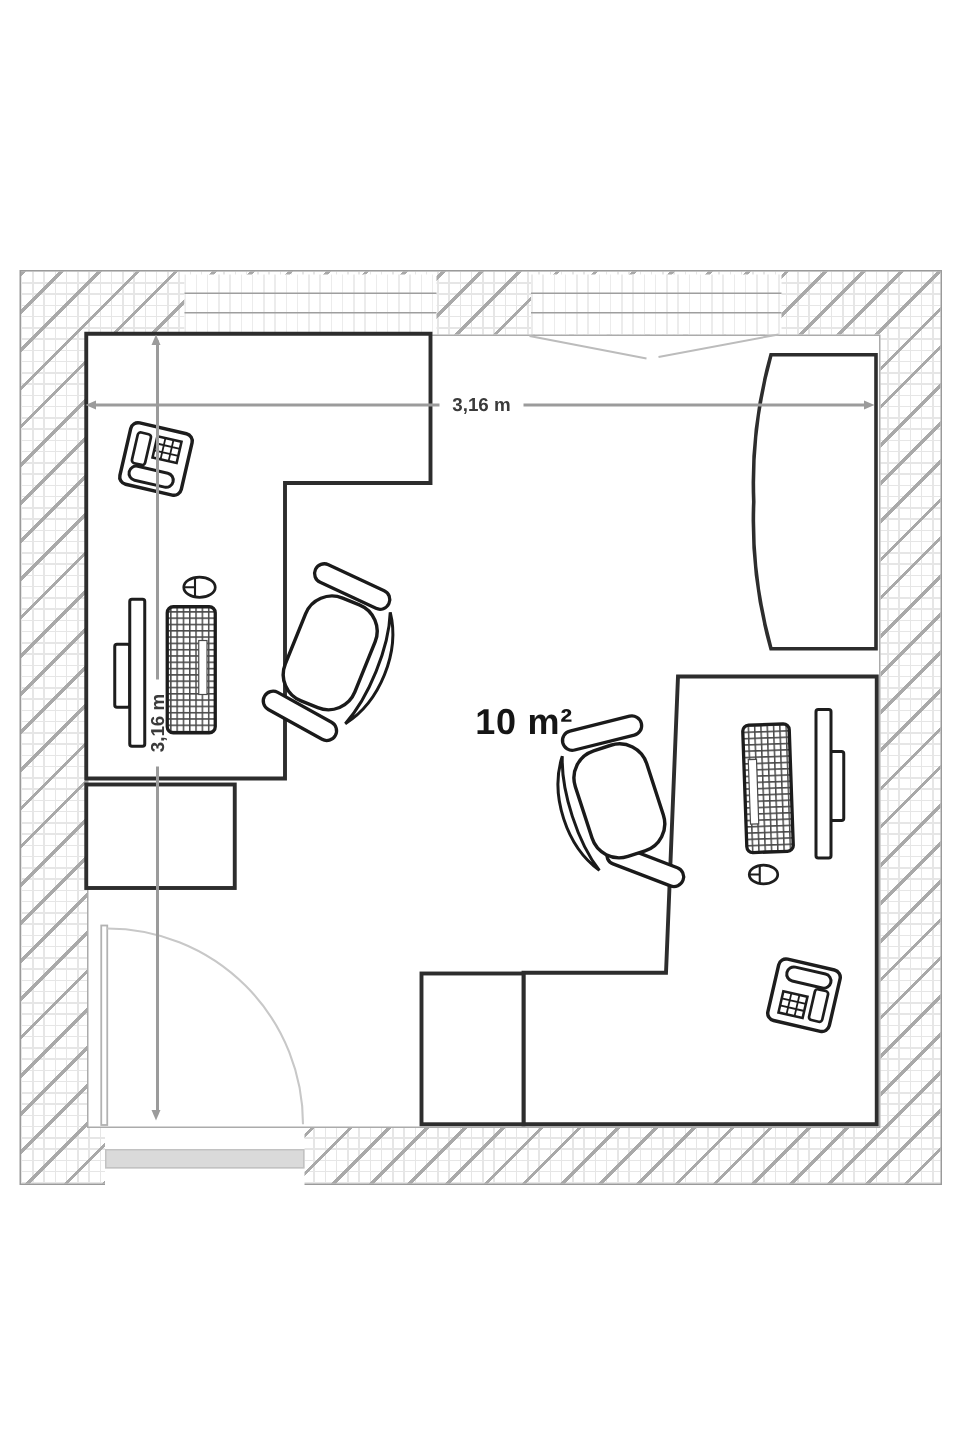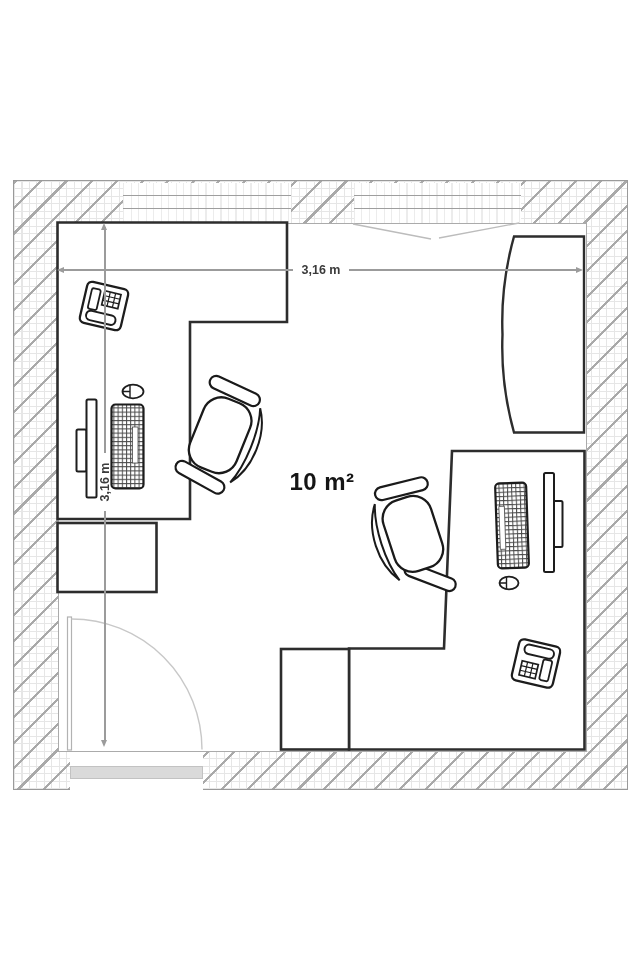--- a/index.html
+++ b/index.html
@@ -28,21 +28,21 @@
   
   .dim{position:absolute;background:#9b9b9b;}
   .dimh{height:1.4px;}  .dimv{width:1.4px;}
   .arr{position:absolute;width:0;height:0;}
   .arr-l{border-top:3.5px solid transparent;border-bottom:3.5px solid transparent;border-right:7px solid #9b9b9b;}
   .arr-r{border-top:3.5px solid transparent;border-bottom:3.5px solid transparent;border-left:7px solid #9b9b9b;}
   .arr-u{border-left:3.5px solid transparent;border-right:3.5px solid transparent;border-bottom:7px solid #9b9b9b;}
   .arr-d{border-left:3.5px solid transparent;border-right:3.5px solid transparent;border-top:7px solid #9b9b9b;}
   .dim-label{position:absolute;font-size:12.5px;font-weight:bold;color:#3b3b3b;text-align:center;white-space:nowrap;}
   .dim-label-v{transform:rotate(-90deg);transform-origin:center;}
-  .area-label{position:absolute;left:262px;top:468px;width:120px;text-align:center;
+  .area-label{position:absolute;left:262px;top:468px;width:120px;text-align:right;
         font-size:24px;font-weight:bold;color:#151515;letter-spacing:0.5px;}
 </style>
 </head>
 <body>
 
 <div class="stage">
 
   <div class="plan">
     <div class="window win1">
       <div class="glz" style="top:12px"></div>

